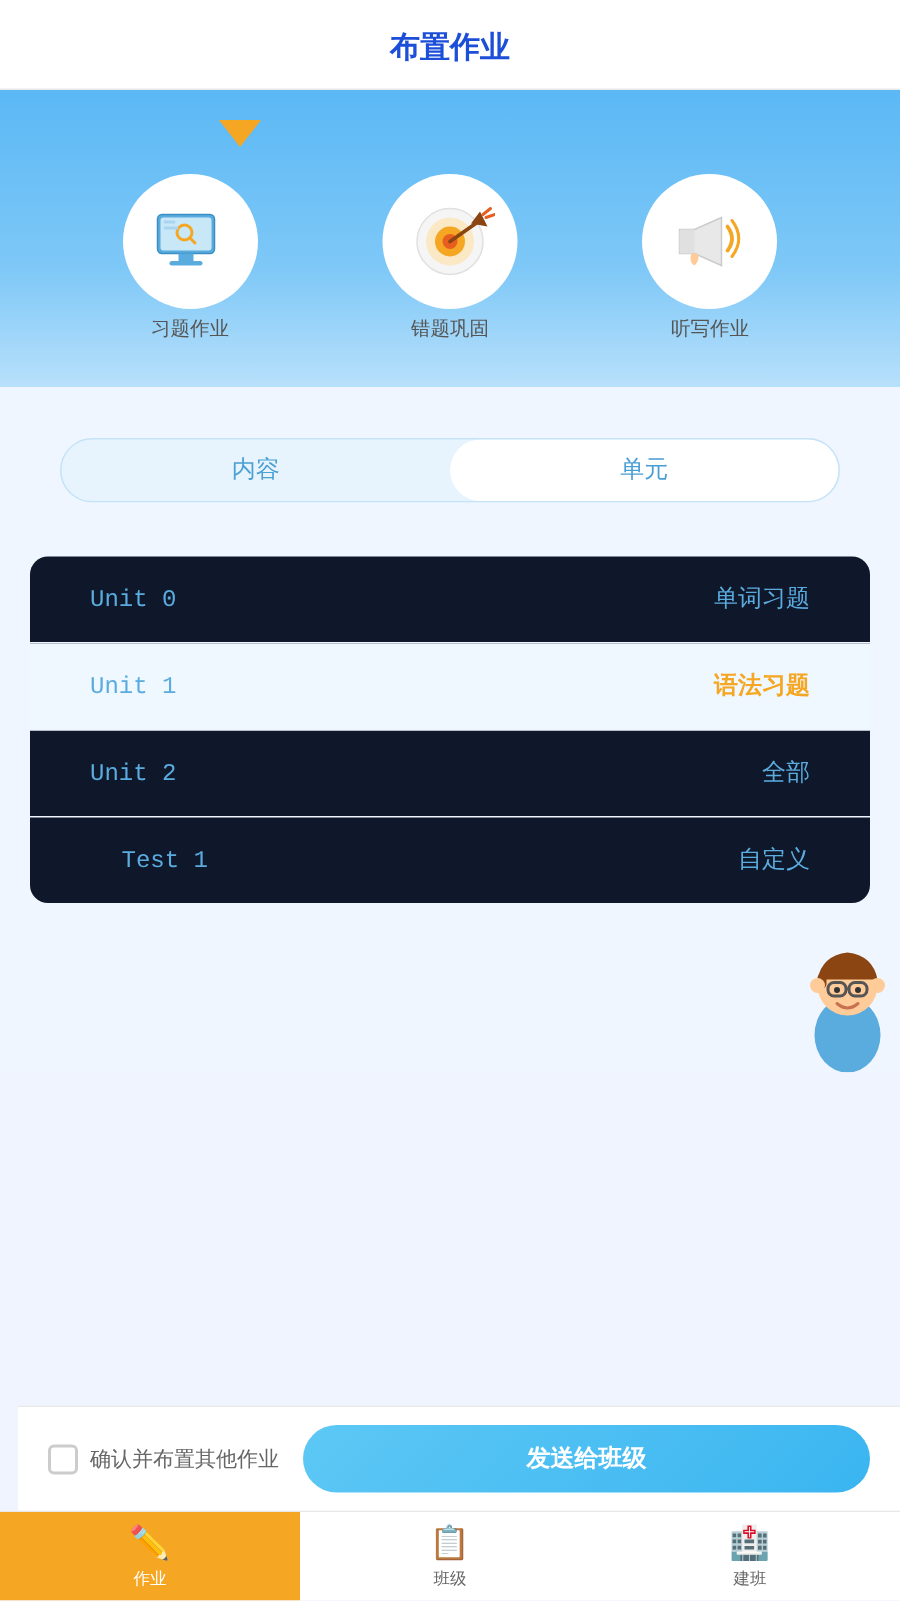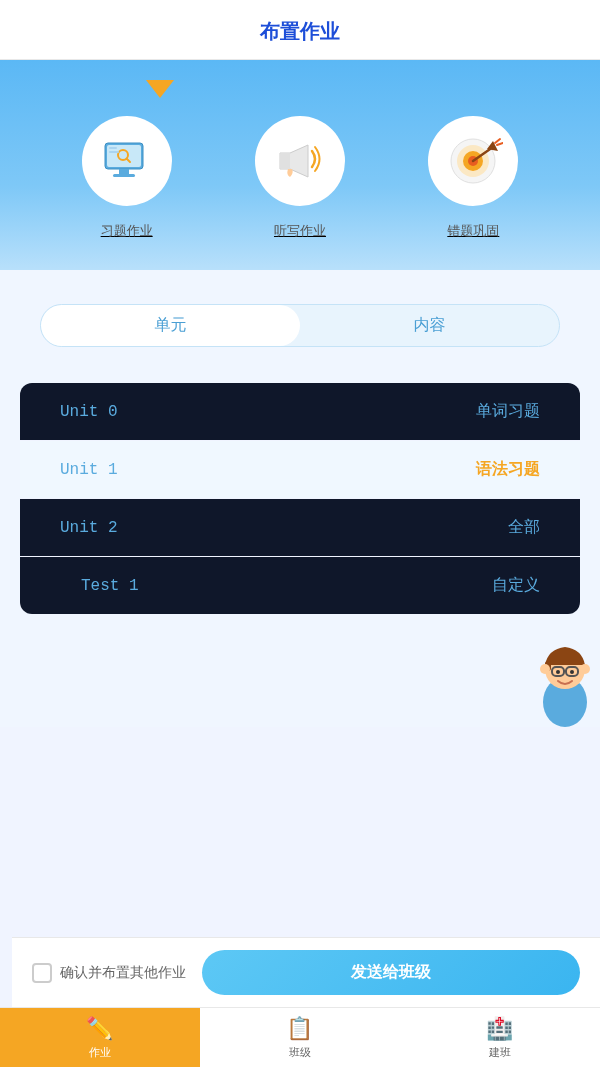--- a/index.html
+++ b/index.html
@@ -47,22 +47,21 @@
       display: flex;
       justify-content: space-around;
       align-items: flex-start;
       padding: 0 40px;
     }
 
     .icon-item {
       display: flex;
       flex-direction: column;
       align-items: center;
-      gap: 16px;
-      text-decoration: underline;
+      gap: 4px;
     }
 
     .icon-circle {
       width: 90px;
       height: 90px;
       border-radius: 50%;
       background: white;
       display: flex;
       align-items: center;
       justify-content: center;
@@ -275,63 +274,63 @@
           <line x1="29.5" y1="27.5" x2="33" y2="31" stroke="#f5a623" stroke-width="2" stroke-linecap="round"></line>
 
           <rect x="12" y="16" width="8" height="2" rx="1" fill="#aad4f0"></rect>
           <rect x="12" y="20" width="10" height="2" rx="1" fill="#aad4f0"></rect>
         </svg>
       </div>
       <span class="icon-label">习题作业</span>
     </div>
 
     <div class="icon-item">
-      <div class="icon-circle dictation-icon">
-        <svg viewBox="0 0 60 60" xmlns="http://www.w3.org/2000/svg">
-
-          <path d="M10 22 L10 38 L20 38 L38 46 L38 14 L20 22 Z" fill="#e8e8e8" stroke="#ccc" stroke-width="1"></path>
-          <rect x="10" y="22" width="10" height="16" rx="1" fill="#e0e0e0"></rect>
-
-          <path d="M42 20 Q48 28 42 36" fill="none" stroke="#f5a623" stroke-width="2.5" stroke-linecap="round"></path>
-          <path d="M45 16 Q54 28 45 40" fill="none" stroke="#f5a623" stroke-width="2" stroke-linecap="round"></path>
-
-          <path d="M18 38 Q16 44 20 46 Q24 42 22 38" fill="#ffcc99"></path>
-        </svg>
-      </div>
-      <span class="icon-label">听写作业</span>
-    </div>
-
-    <div class="icon-item">
       <div class="icon-circle mistake-icon">
         <svg viewBox="0 0 60 60" xmlns="http://www.w3.org/2000/svg">
 
           <circle cx="30" cy="30" r="22" fill="#f5f5f5" stroke="#e0e0e0" stroke-width="1"></circle>
           <circle cx="30" cy="30" r="16" fill="#fbe8c4"></circle>
           <circle cx="30" cy="30" r="10" fill="#f5a623"></circle>
           <circle cx="30" cy="30" r="5" fill="#e85d20"></circle>
 
           <line x1="50" y1="16" x2="30" y2="30" stroke="#8b4513" stroke-width="2.5" stroke-linecap="round"></line>
           <polygon points="50,10 55,20 44,18" fill="#8b4513"></polygon>
 
           <line x1="52" y1="12" x2="57" y2="8" stroke="#e85d20" stroke-width="2" stroke-linecap="round"></line>
           <line x1="54" y1="14" x2="60" y2="12" stroke="#e85d20" stroke-width="2" stroke-linecap="round"></line>
         </svg>
       </div>
       <span class="icon-label">错题巩固</span>
     </div>
+
+    <div class="icon-item">
+      <div class="icon-circle dictation-icon">
+        <svg viewBox="0 0 60 60" xmlns="http://www.w3.org/2000/svg">
+
+          <path d="M10 22 L10 38 L20 38 L38 46 L38 14 L20 22 Z" fill="#e8e8e8" stroke="#ccc" stroke-width="1"></path>
+          <rect x="10" y="22" width="10" height="16" rx="1" fill="#e0e0e0"></rect>
+
+          <path d="M42 20 Q48 28 42 36" fill="none" stroke="#f5a623" stroke-width="2.5" stroke-linecap="round"></path>
+          <path d="M45 16 Q54 28 45 40" fill="none" stroke="#f5a623" stroke-width="2" stroke-linecap="round"></path>
+
+          <path d="M18 38 Q16 44 20 46 Q24 42 22 38" fill="#ffcc99"></path>
+        </svg>
+      </div>
+      <span class="icon-label">听写作业</span>
+    </div>
   </div>
 </div>
 
 <div style="background: #f0f6ff; padding: 16px 20px 0;">
   <div class="tab-bar">
+    <div class="tab-item">
+      <span>内容</span>
+    </div>
     <div class="tab-item active">
       <span>单元</span>
-    </div>
-    <div class="tab-item">
-      <span>内容</span>
     </div>
   </div>
 </div>
 
 <div class="main-content">
 
   <div style="height: 20px;"></div>
 
   <div class="list-container">
     <div class="list-row">

